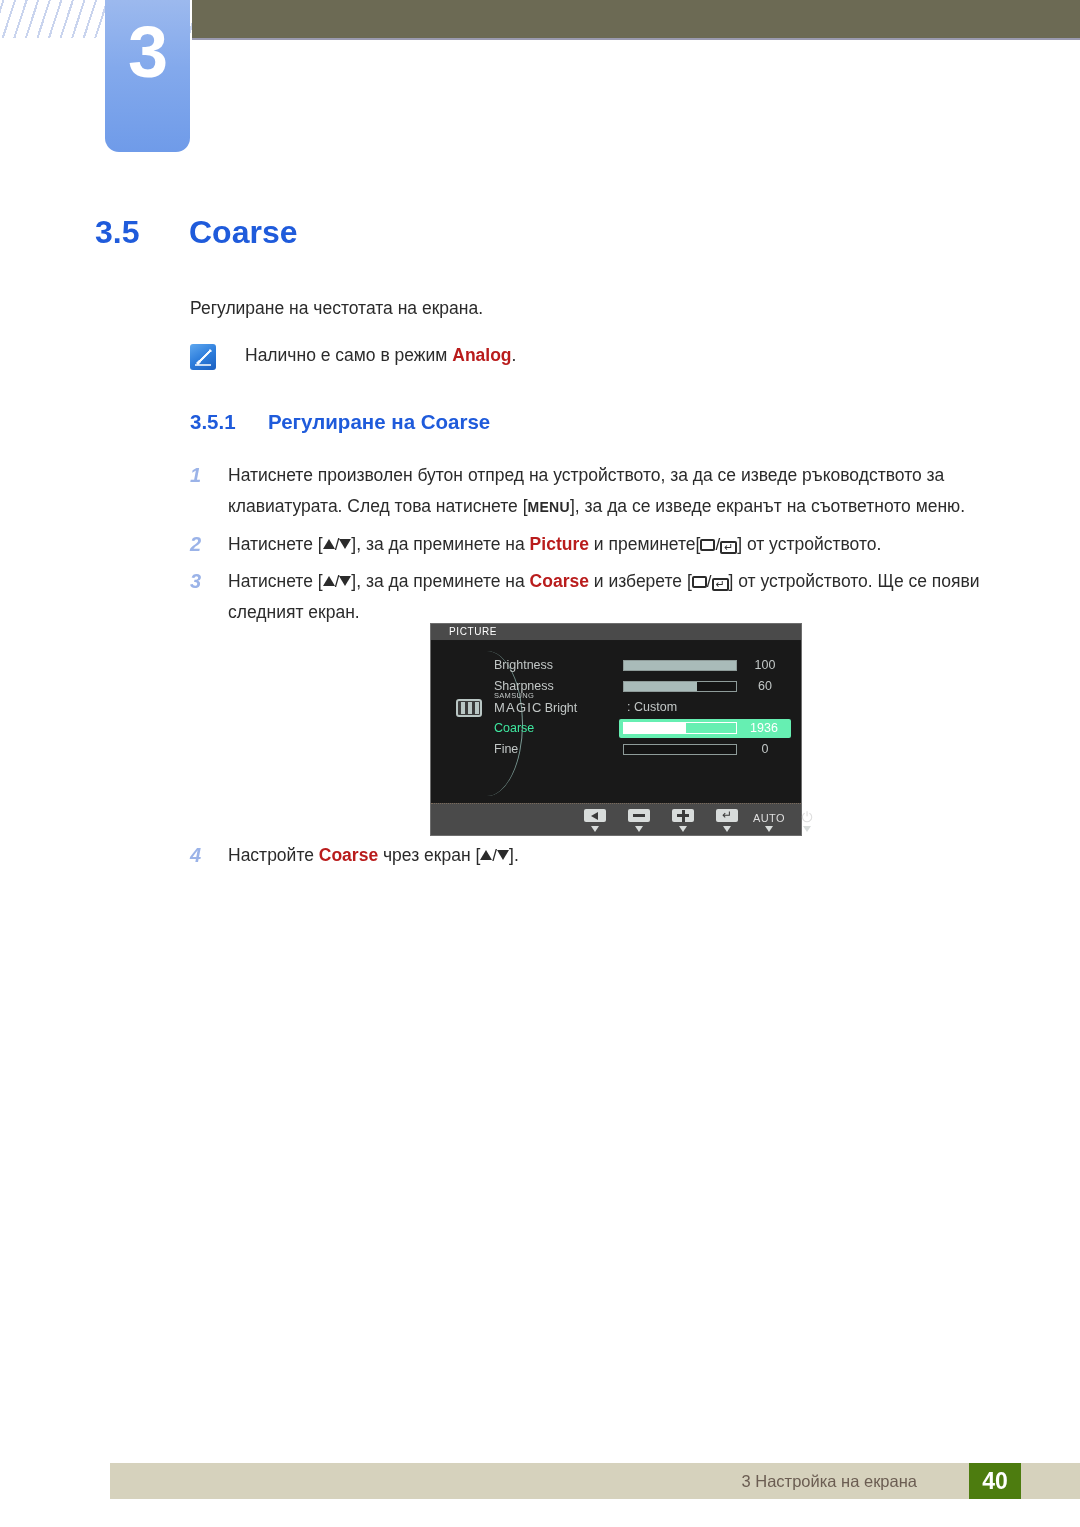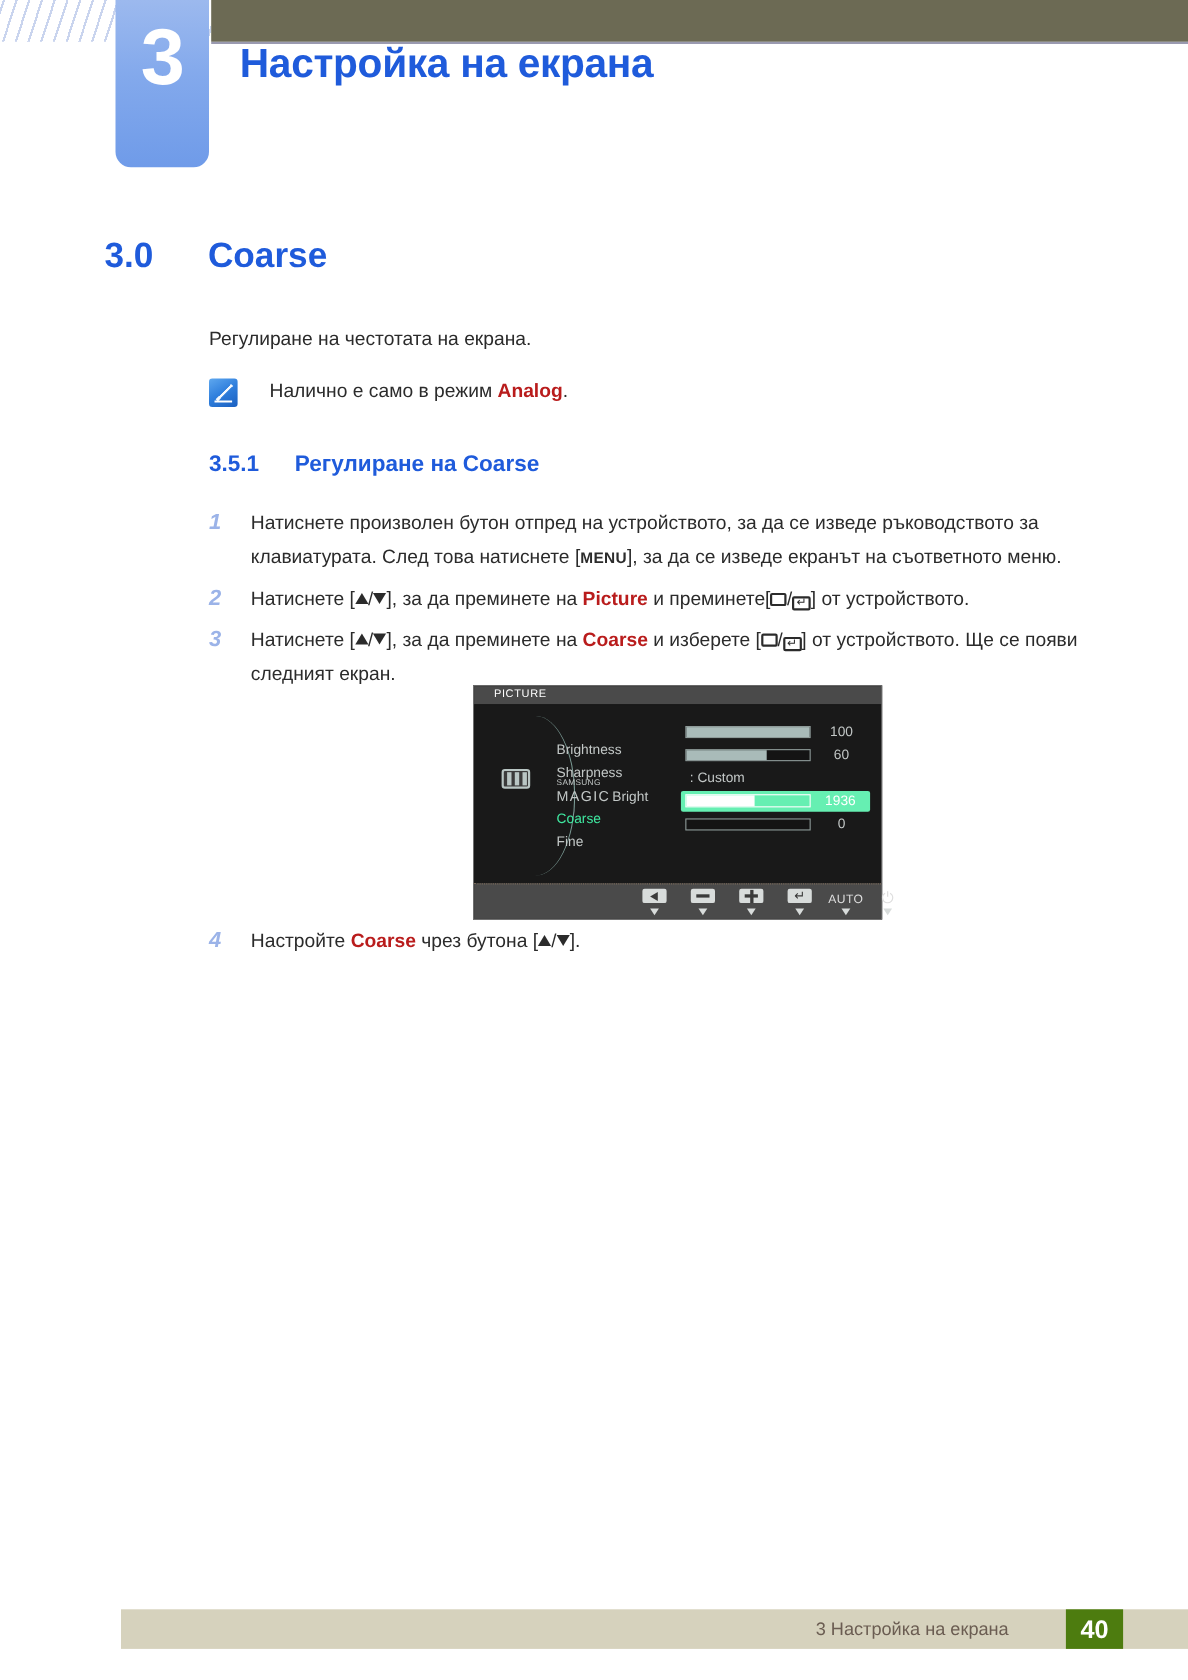--- a/index.html
+++ b/index.html
@@ -151,22 +151,22 @@
   }
   .osd-arc {
     position: absolute; left: 52px; top: 10px; width: 40px; height: 145px;
     border-right: 1.5px solid #8fb5ae;
     border-radius: 0 90% 90% 0 / 0 50% 50% 0;
     opacity: .85;
   }
   .osd-rows { position: absolute; left: 0; top: 0; width: 100%; }
   .osd-row { position: relative; height: 21px; }
   .osd-label {
-    position: absolute; left: 63px; top: 16px;
-    font-size: 12.5px; color: #c2c7c6; line-height: 21px; white-space: nowrap; margin-left: 12px;
+    position: absolute; left: 63px; top: 0;
+    font-size: 12.5px; color: #c2c7c6; line-height: 21px; white-space: nowrap;
   }
   .osd-colon {
     position: absolute; left: 196px; top: 0;
     font-size: 12.5px; color: #c2c7c6; line-height: 21px;
   }
   .osd-bar {
     position: absolute; left: 192px; top: 5px; width: 114px; height: 11px;
     border: 1px solid #8e9b99; background: #141414;
   }
   .osd-bar .fill { position: absolute; left: 0; top: 0; height: 100%; background: #a9bbb9; }
@@ -258,25 +258,24 @@
   }
 </style>
 </head>
 <body>
 
 <div class="header">
   <div class="hdr-stripes"></div>
   <div class="hdr-olive"></div>
   <div class="hdr-chapter-tab"></div>
   <div class="hdr-chapter-num">3</div>
-  <div class="hdr-title">Настройка на екрана</div>
 </div>
 
 <div class="sec-heading">
-  <span class="num">3.0</span><span>Coarse</span>
+  <span class="num">3.5</span><span>Coarse</span>
 </div>
 
 <div class="intro-text">Регулиране на честотата на екрана.</div>
 
 <div class="note">
   <div class="note-icon">
     <svg width="26" height="26" viewBox="0 0 26 26">
       <path d="M6 19 L20 5 L22 7 L8 21 Z" fill="#ffffff" opacity="0.95"></path>
       <path d="M5 21 L21 21" stroke="#ffffff" stroke-width="1.6" fill="none"></path>
       <path d="M9 16 L19 6" stroke="#2f7fdd" stroke-width="0.9" fill="none"></path>
@@ -401,20 +400,20 @@
     </div>
     <div class="osd-btn" style="left:356px">
       <span class="pwr">⏻</span>
       <span class="sub-tri"></span>
     </div>
   </div>
 </div>
 
 <div class="step" style="position:absolute;left:190px;top:840px;width:800px">
   <div class="step-num">4</div>
-  <div class="step-body"><span>Настройте </span><span class="accent">Coarse</span><span> чрез бутона [</span><span class="tri-up"></span><span class="kcap">/</span><span class="tri-dn"></span><span>].</span></div>
+  <div class="step-body"><span>Настройте </span><span class="accent">Coarse</span><span> чрез екран [</span><span class="tri-up"></span><span class="kcap">/</span><span class="tri-dn"></span><span>].</span></div>
 </div>
 
 <div class="footer">
   <div class="footer-bar"></div>
   <div class="footer-text">3 Настройка на екрана</div>
   <div class="footer-page">40</div>
 </div>
 
 </body></html>

